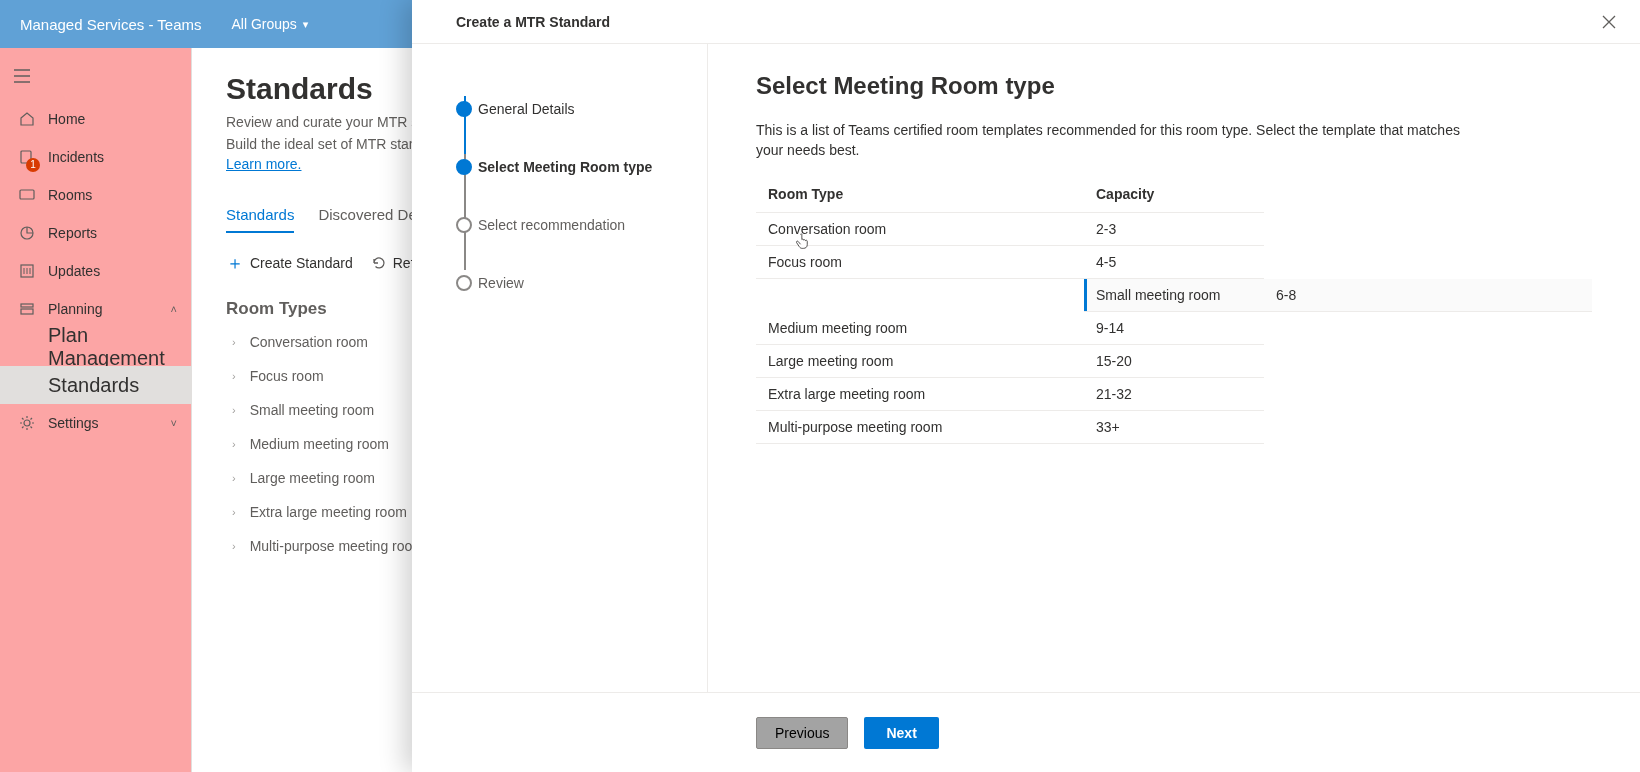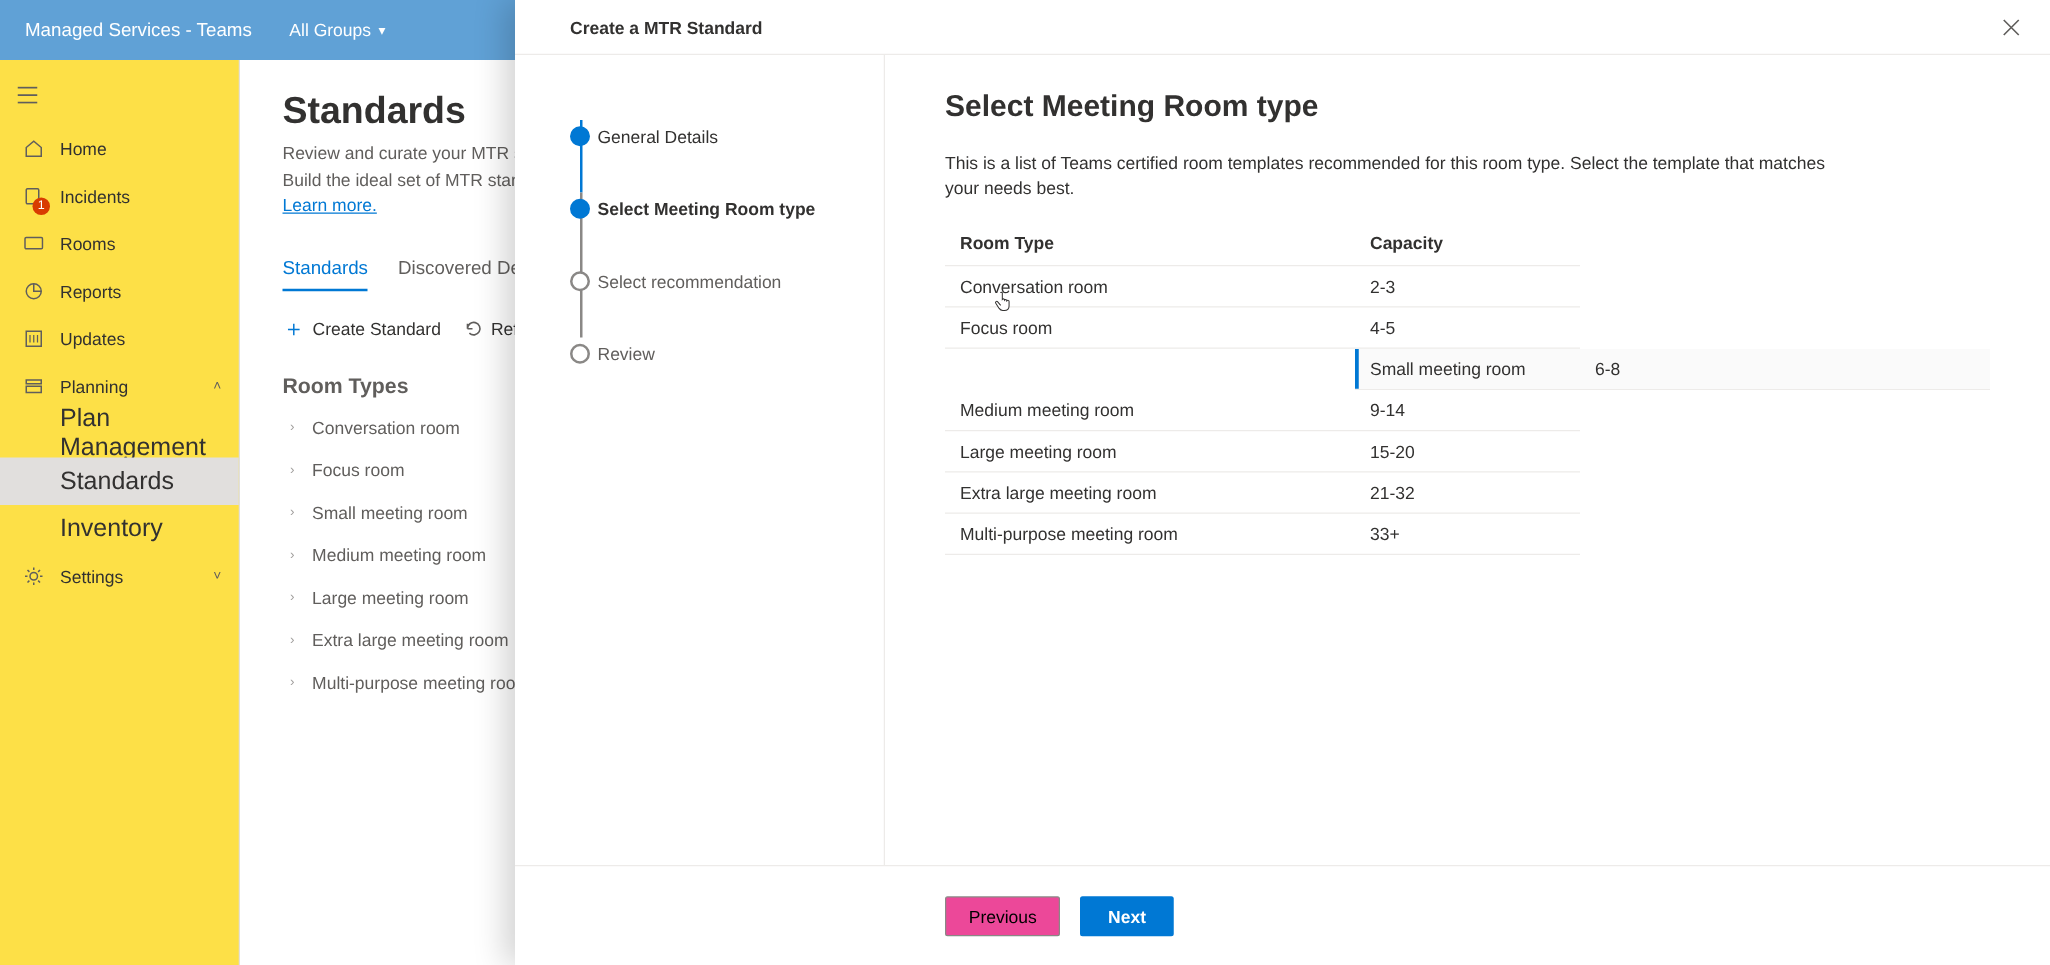--- a/index.html
+++ b/index.html
@@ -23,21 +23,21 @@
     color: #fff;
   }
   .topbar .title { font-size: 15px; font-weight: 400; }
   .topbar .groups { margin-left: 30px; display:flex; align-items:center; gap:6px; font-size:14px; cursor:pointer;}
   .topbar .chev { font-size:11px; }
 
   
   .shell { display:flex; height: calc(100% - 48px); }
   .sidebar {
     width: 192px;
-    background:#fde047;
+    background:#fca5a5;
     border-right:1px solid #e1dfdd;
     position:relative;
     padding-top:8px;
   }
   .hamburger { width:32px; height:32px; display:flex; align-items:center; justify-content:center; margin:4px 6px 8px; cursor:pointer; color:#605e5c;}
   .nav-item {
     display:flex; align-items:center;
     height:38px; padding:0 14px 0 18px;
     gap:12px;
     color:#323130; cursor:pointer;
@@ -112,21 +112,21 @@
   tr.selected td:first-child { box-shadow: inset 3px 0 0 0 #0078d4; background:#fafafa;}
   tr.selected td { background:#fafafa; }
   .cursor-ptr {
     position:absolute; pointer-events:none;
     width:18px; height:18px;
   }
   .dialog-footer {
     height:80px; border-top:1px solid #edebe9; display:flex; align-items:center; padding-left:344px; gap:16px;
   }
   .btn-secondary {
-    border:1px solid #8a8886; background:#ec4899; padding:7px 18px; border-radius:2px; cursor:pointer; font-size:14px;
+    border:1px solid #8a8886; background:#a3a3a3; padding:7px 18px; border-radius:2px; cursor:pointer; font-size:14px;
   }
   .btn-primary {
     border:none; background:#0078d4; color:#fff; padding:8px 22px; border-radius:2px; cursor:pointer; font-size:14px; font-weight:600;
   }
 
   
   svg { display:block; }
 </style>
 </head>
 <body>
@@ -205,23 +205,20 @@
       </span>
       <span>Planning</span>
       <span class="chev">˄</span>
     </div>
 
     <div class="nav-item sub">
       <span>Plan Management</span>
     </div>
     <div class="nav-item sub active">
       <span>Standards</span>
-    </div>
-    <div class="nav-item sub">
-      <span>Inventory</span>
     </div>
 
     <div class="nav-item">
       <span class="icon">
         <svg width="16" height="16" viewBox="0 0 16 16">
             <circle cx="8" cy="8" r="3" fill="none" stroke="#605e5c" stroke-width="1.2"></circle>
             <path d="M8 1v2M8 13v2M1 8h2M13 8h2M3 3l1.5 1.5M11.5 11.5L13 13M13 3l-1.5 1.5M4.5 11.5L3 13" stroke="#605e5c" stroke-width="1.2"></path>
           </svg>
       </span>
       <span>Settings</span>

